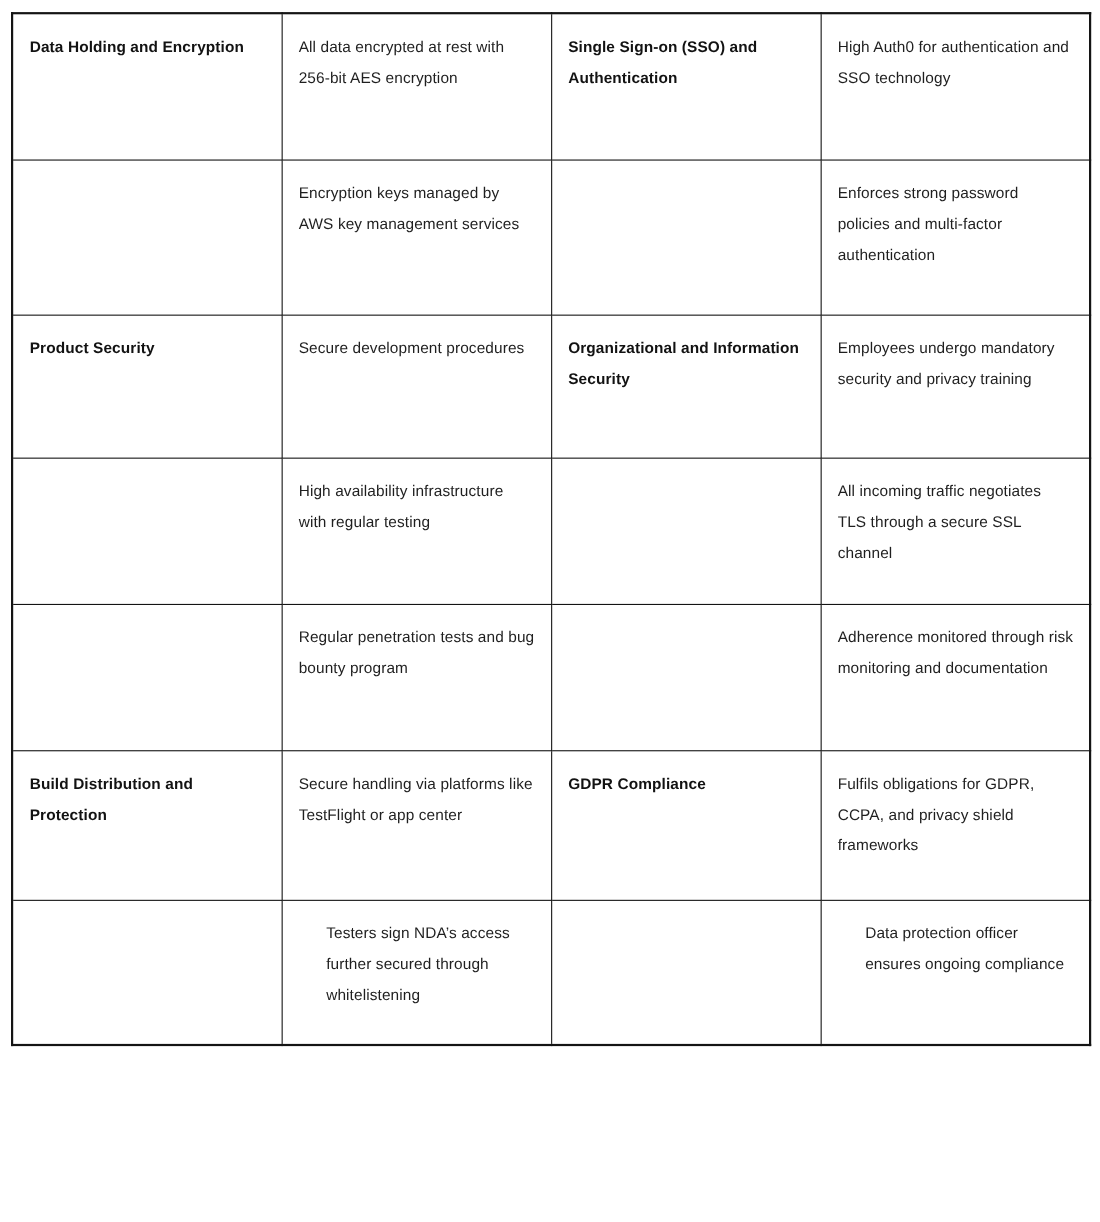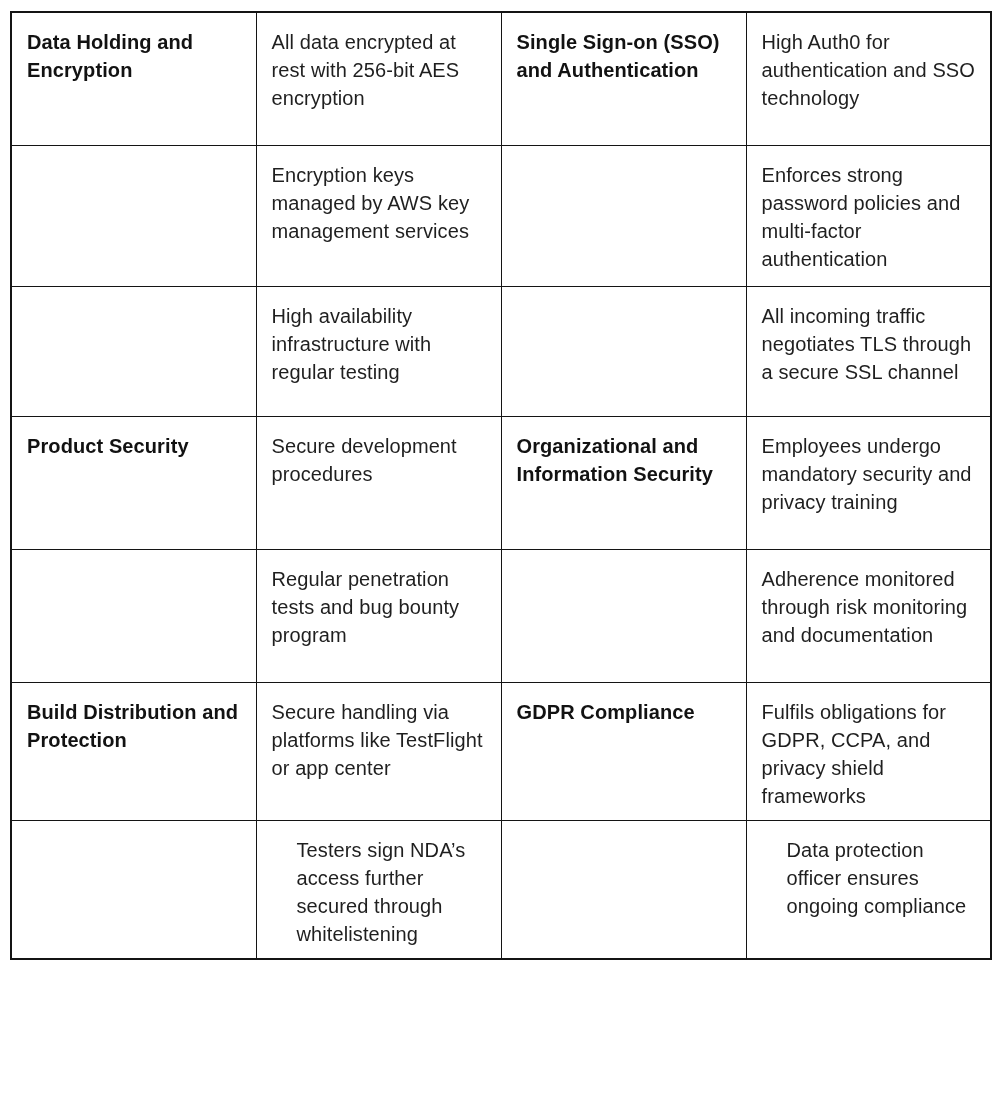--- a/index.html
+++ b/index.html
@@ -23,21 +23,21 @@
     border-collapse:collapse;
     table-layout:fixed;
     width:980px;
     border:2.5px solid var(--border-color);
   }
   table.sec-table col{width:245px;}
   table.sec-table td{
     border:1.6px solid var(--border-color);
     vertical-align:top;
     padding:15px 14px 10px 15px;
-    font-size:20px;
+    font-size:14px;
     line-height:28px;
     letter-spacing:0.1px;
     overflow:hidden;
   }
   td.category-cell{font-weight:bold;color:#121212;}
   
   tr:nth-child(1) td{height:133px;}
   tr:nth-child(2) td{height:141px;}
   tr:nth-child(3) td{height:130px;}
   tr:nth-child(4) td{height:133px;}
@@ -64,30 +64,30 @@
         <td class="category-cell">Single Sign-on (SSO) and Authentication</td>
         <td class="detail-cell">High Auth0 for authentication and SSO technology</td>
       </tr>
       <tr>
         <td class="category-cell"></td>
         <td class="detail-cell">Encryption keys managed by AWS key management services</td>
         <td class="category-cell"></td>
         <td class="detail-cell">Enforces strong password policies and multi-factor authentication</td>
       </tr>
       <tr>
+        <td class="category-cell">Product Security</td>
+        <td class="detail-cell">Secure development procedures</td>
+        <td class="category-cell">Organizational and Information Security</td>
+        <td class="detail-cell">Employees undergo mandatory security and privacy training</td>
+      </tr>
+      <tr>
         <td class="category-cell"></td>
         <td class="detail-cell">High availability infrastructure with regular testing</td>
         <td class="category-cell"></td>
         <td class="detail-cell">All incoming traffic negotiates TLS through a secure SSL channel</td>
-      </tr>
-      <tr>
-        <td class="category-cell">Product Security</td>
-        <td class="detail-cell">Secure development procedures</td>
-        <td class="category-cell">Organizational and Information Security</td>
-        <td class="detail-cell">Employees undergo mandatory security and privacy training</td>
       </tr>
       <tr>
         <td class="category-cell"></td>
         <td class="detail-cell">Regular penetration tests and bug bounty program</td>
         <td class="category-cell"></td>
         <td class="detail-cell">Adherence monitored through risk monitoring and documentation</td>
       </tr>
       <tr>
         <td class="category-cell">Build Distribution and Protection</td>
         <td class="detail-cell">Secure handling via platforms like TestFlight or app center</td>

